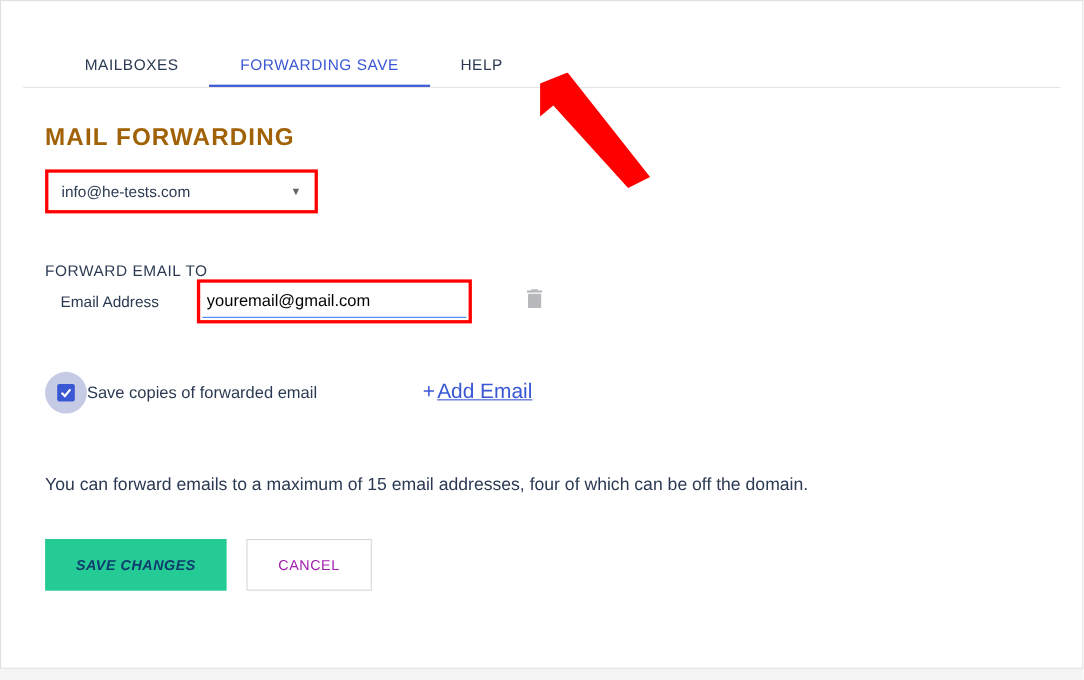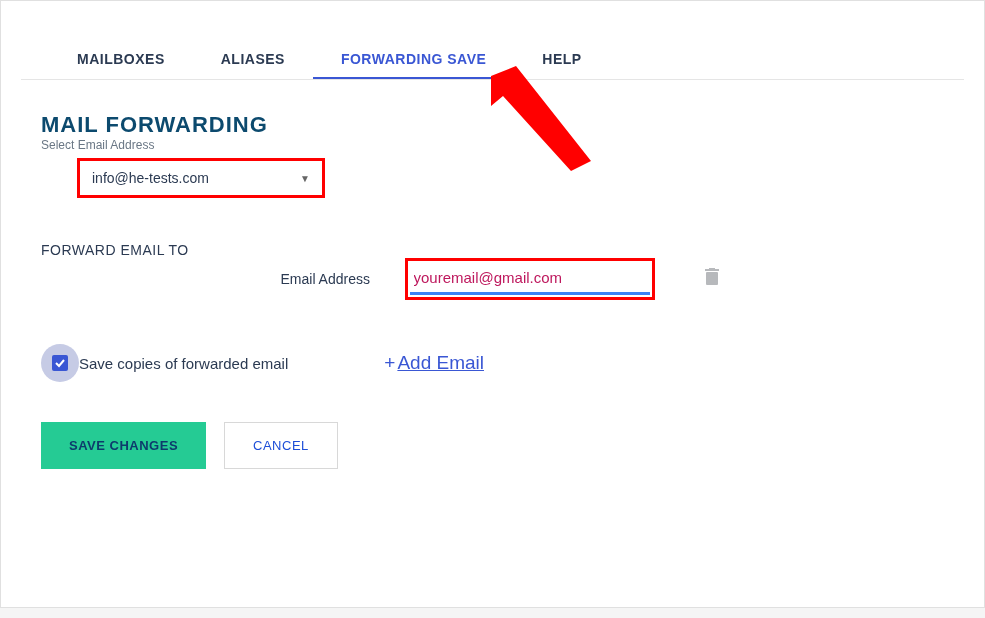--- a/index.html
+++ b/index.html
@@ -24,48 +24,48 @@
       padding: 0 28px;
       gap: 0;
     }
     .tab {
       padding: 10px 28px;
       color: #2b3a52;
       font-size: 14px;
       letter-spacing: 0.5px;
       cursor: pointer;
       border-bottom: 2px solid transparent;
-      font-weight: 700;
+      font-weight: 400;
       text-align: right;
     }
     .tab.active {
       color: #3a57d4;
       border-bottom: 2px solid #3a57d4;
     }
     .content {
       padding: 32px 20px 20px 20px;
     }
     .page-title {
-      color: #0c4a6e;
+      color: #a16207;
       font-size: 22px;
       letter-spacing: 1px;
       font-weight: 600;
+      margin-bottom: 16px;
     }
     .field-label-small {
       color: #6a7785;
       font-size: 12px;
       margin-bottom: 6px;
       display: block;
     }
     .red-box-select {
       border: 3px solid #ff0000;
       padding: 2px;
       display: inline-block;
       width: 248px;
-      margin-left: 36px;
     }
     .select-field {
       width: 100%;
       display: flex;
       align-items: center;
       justify-content: space-between;
       padding: 7px 10px;
       color: #2b3a52;
       font-size: 14px;
       cursor: pointer;
@@ -78,40 +78,39 @@
     .section-sub {
       color: #2b3a52;
       font-size: 14px;
       letter-spacing: 0.5px;
       margin-top: 44px;
     }
     .email-row {
       display: flex;
       align-items: center;
       gap: 18px;
-      justify-content: center;
     }
     .email-label {
       color: #2b3a52;
       font-size: 14px;
       width: 120px;
       padding-left: 14px;
     }
     .red-box-input {
       border: 3px solid #ff0000;
       padding: 2px;
       width: 250px;
     }
     .email-input {
       width: 100%;
       border: none;
-      border-bottom: 3px solid #3b82f6;
+      border-bottom: 1px solid #3b82f6;
       padding: 6px 4px;
       font-size: 15px;
-      color: #be185d;
+      color: #000000;
       outline: none;
       font-family: inherit;
     }
     .delete-icon-wrap {
       margin-left: 32px;
       cursor: pointer;
     }
     .check-row {
       margin-top: 44px;
       display: flex;
@@ -170,25 +169,26 @@
     }
     .btn-save {
       background: #25cb94;
       border: none;
       color: #0d3b6c;
       font-weight: 600;
       letter-spacing: 0.5px;
       font-size: 13px;
       padding: 15px 28px;
       cursor: pointer;
+      font-style: italic;
     }
     .btn-cancel {
       background: #fff;
       border: 1px solid #d8d8d8;
-      color: #1d4ed8;
+      color: #a21caf;
       font-weight: 500;
       letter-spacing: 0.5px;
       font-size: 13px;
       padding: 15px 28px;
       cursor: pointer;
     }
     
     .arrow-annot {
       position: absolute;
       left: 480px;
@@ -197,36 +197,34 @@
     }
     .trash-svg { fill: #b7b9bc; }
   </style>
 </head>
 <body>
 
 <div class="panel">
 
   <div class="tabs">
     <div class="tab">MAILBOXES</div>
-    <div class="tab">ALIASES</div>
     <div class="tab active">FORWARDING SAVE</div>
     <div class="tab">HELP</div>
   </div>
 
   <div class="arrow-annot">
     <svg width="120" height="120">
       <polygon points="10,10 35,0 110,95 90,105 22,30 10,40" fill="#ff0000"></polygon>
     </svg>
   </div>
 
   <div class="content">
 
     <h1 class="page-title">MAIL FORWARDING</h1>
 
-    <span class="field-label-small">Select Email Address</span>
 
     <div class="red-box-select">
       <div class="select-field">
         <span>info@he-tests.com</span>
         <span class="chev">▼</span>
       </div>
     </div>
 
     <div class="section-sub">FORWARD EMAIL TO</div>
 
@@ -253,20 +251,21 @@
           </svg>
         </div>
       </div>
       <span class="check-label">Save copies of forwarded email</span>
 
       <span class="add-email">
         <span class="plus">+</span><span class="link">Add Email</span>
       </span>
     </div>
 
+    <p class="help-text">You can forward emails to a maximum of 15 email addresses, four of which can be off the domain.</p>
 
     <div class="buttons">
       <button class="btn-save">SAVE CHANGES</button>
       <button class="btn-cancel">CANCEL</button>
     </div>
 
   </div>
 </div>
 
 </body></html>

